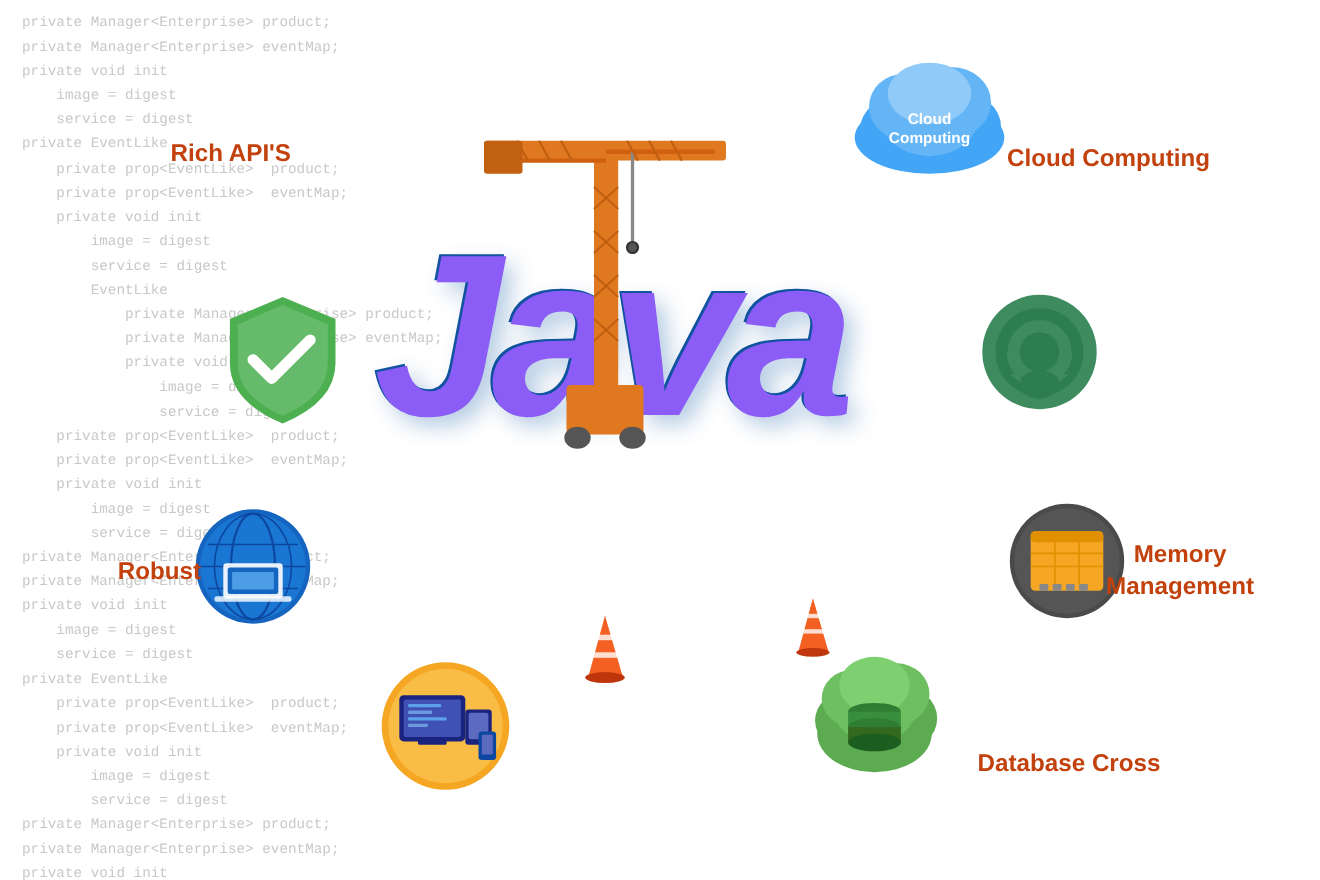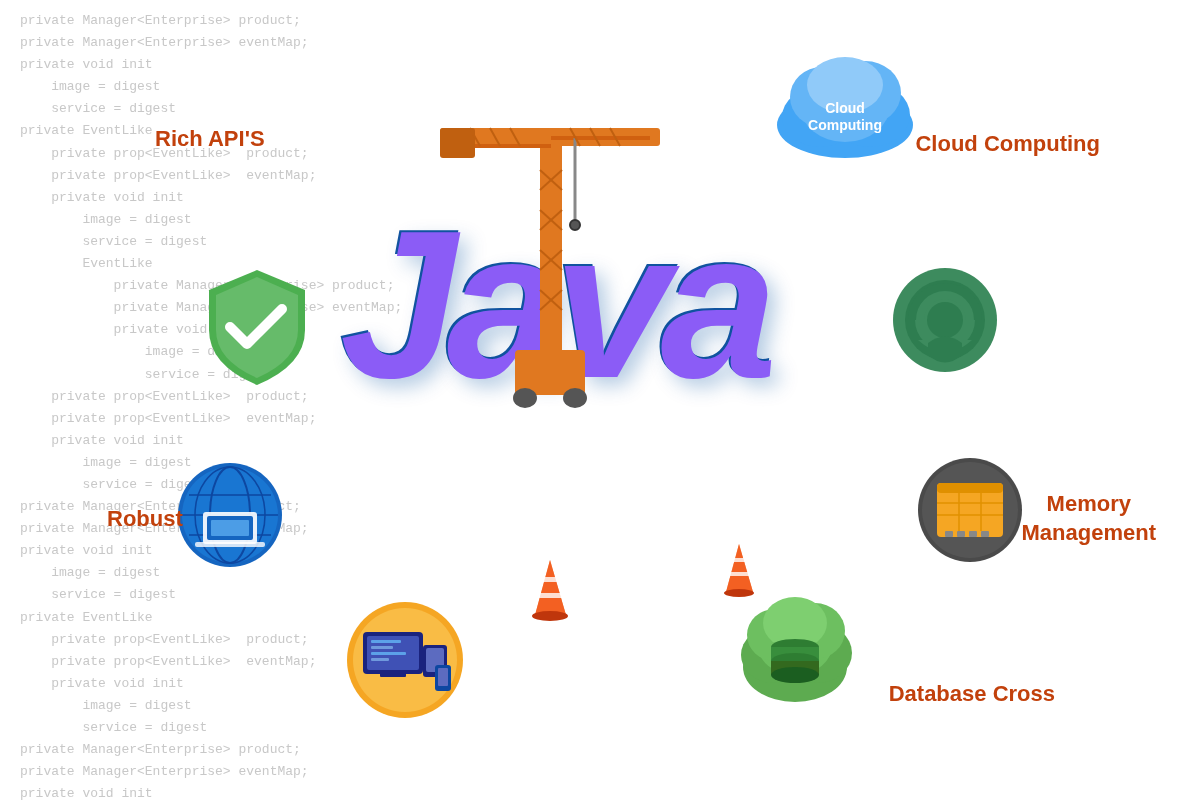--- a/index.html
+++ b/index.html
@@ -81,21 +81,21 @@
       top: 315px;
     }
 
     .label-robust {
       left: 95px;
       top: 505px;
       margin-left: 12px;
     }
 
     .label-memory-management {
-      right: 44px;
+      right: 60px;
       top: 490px;
     }
 
     .label-cross-platform {
       left: 185px;
       top: 680px;
     }
 
     .label-database-driven {
       right: 145px;

